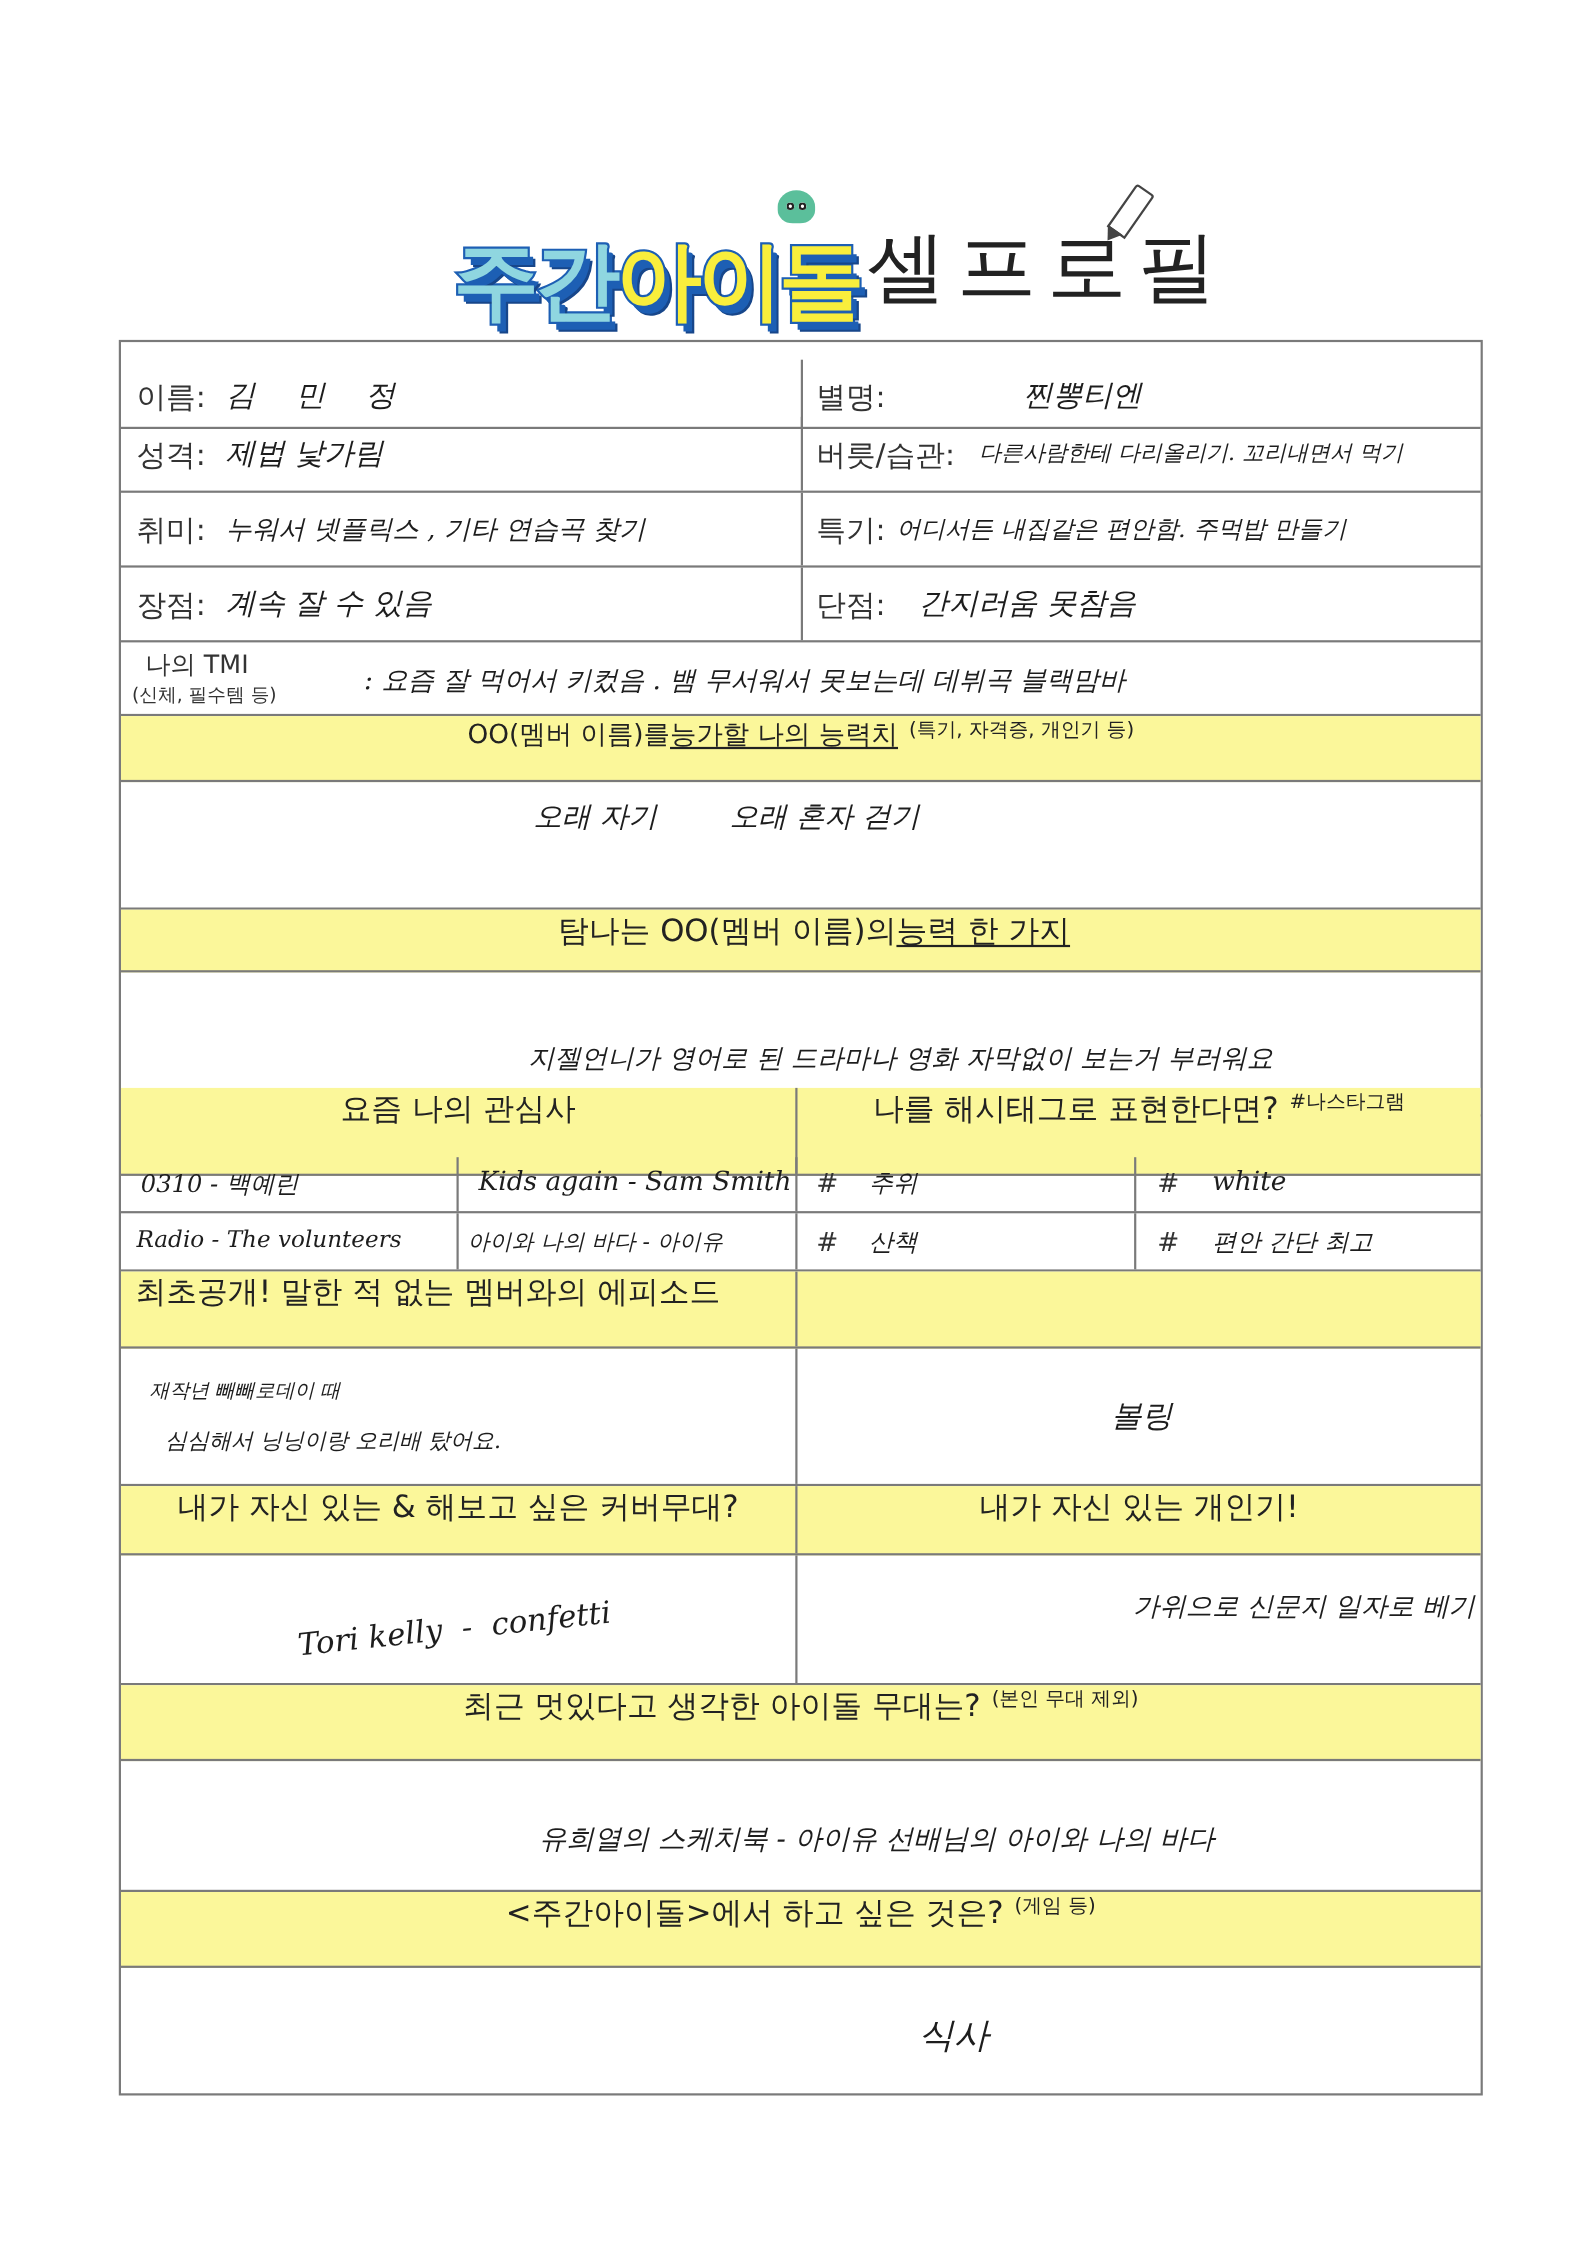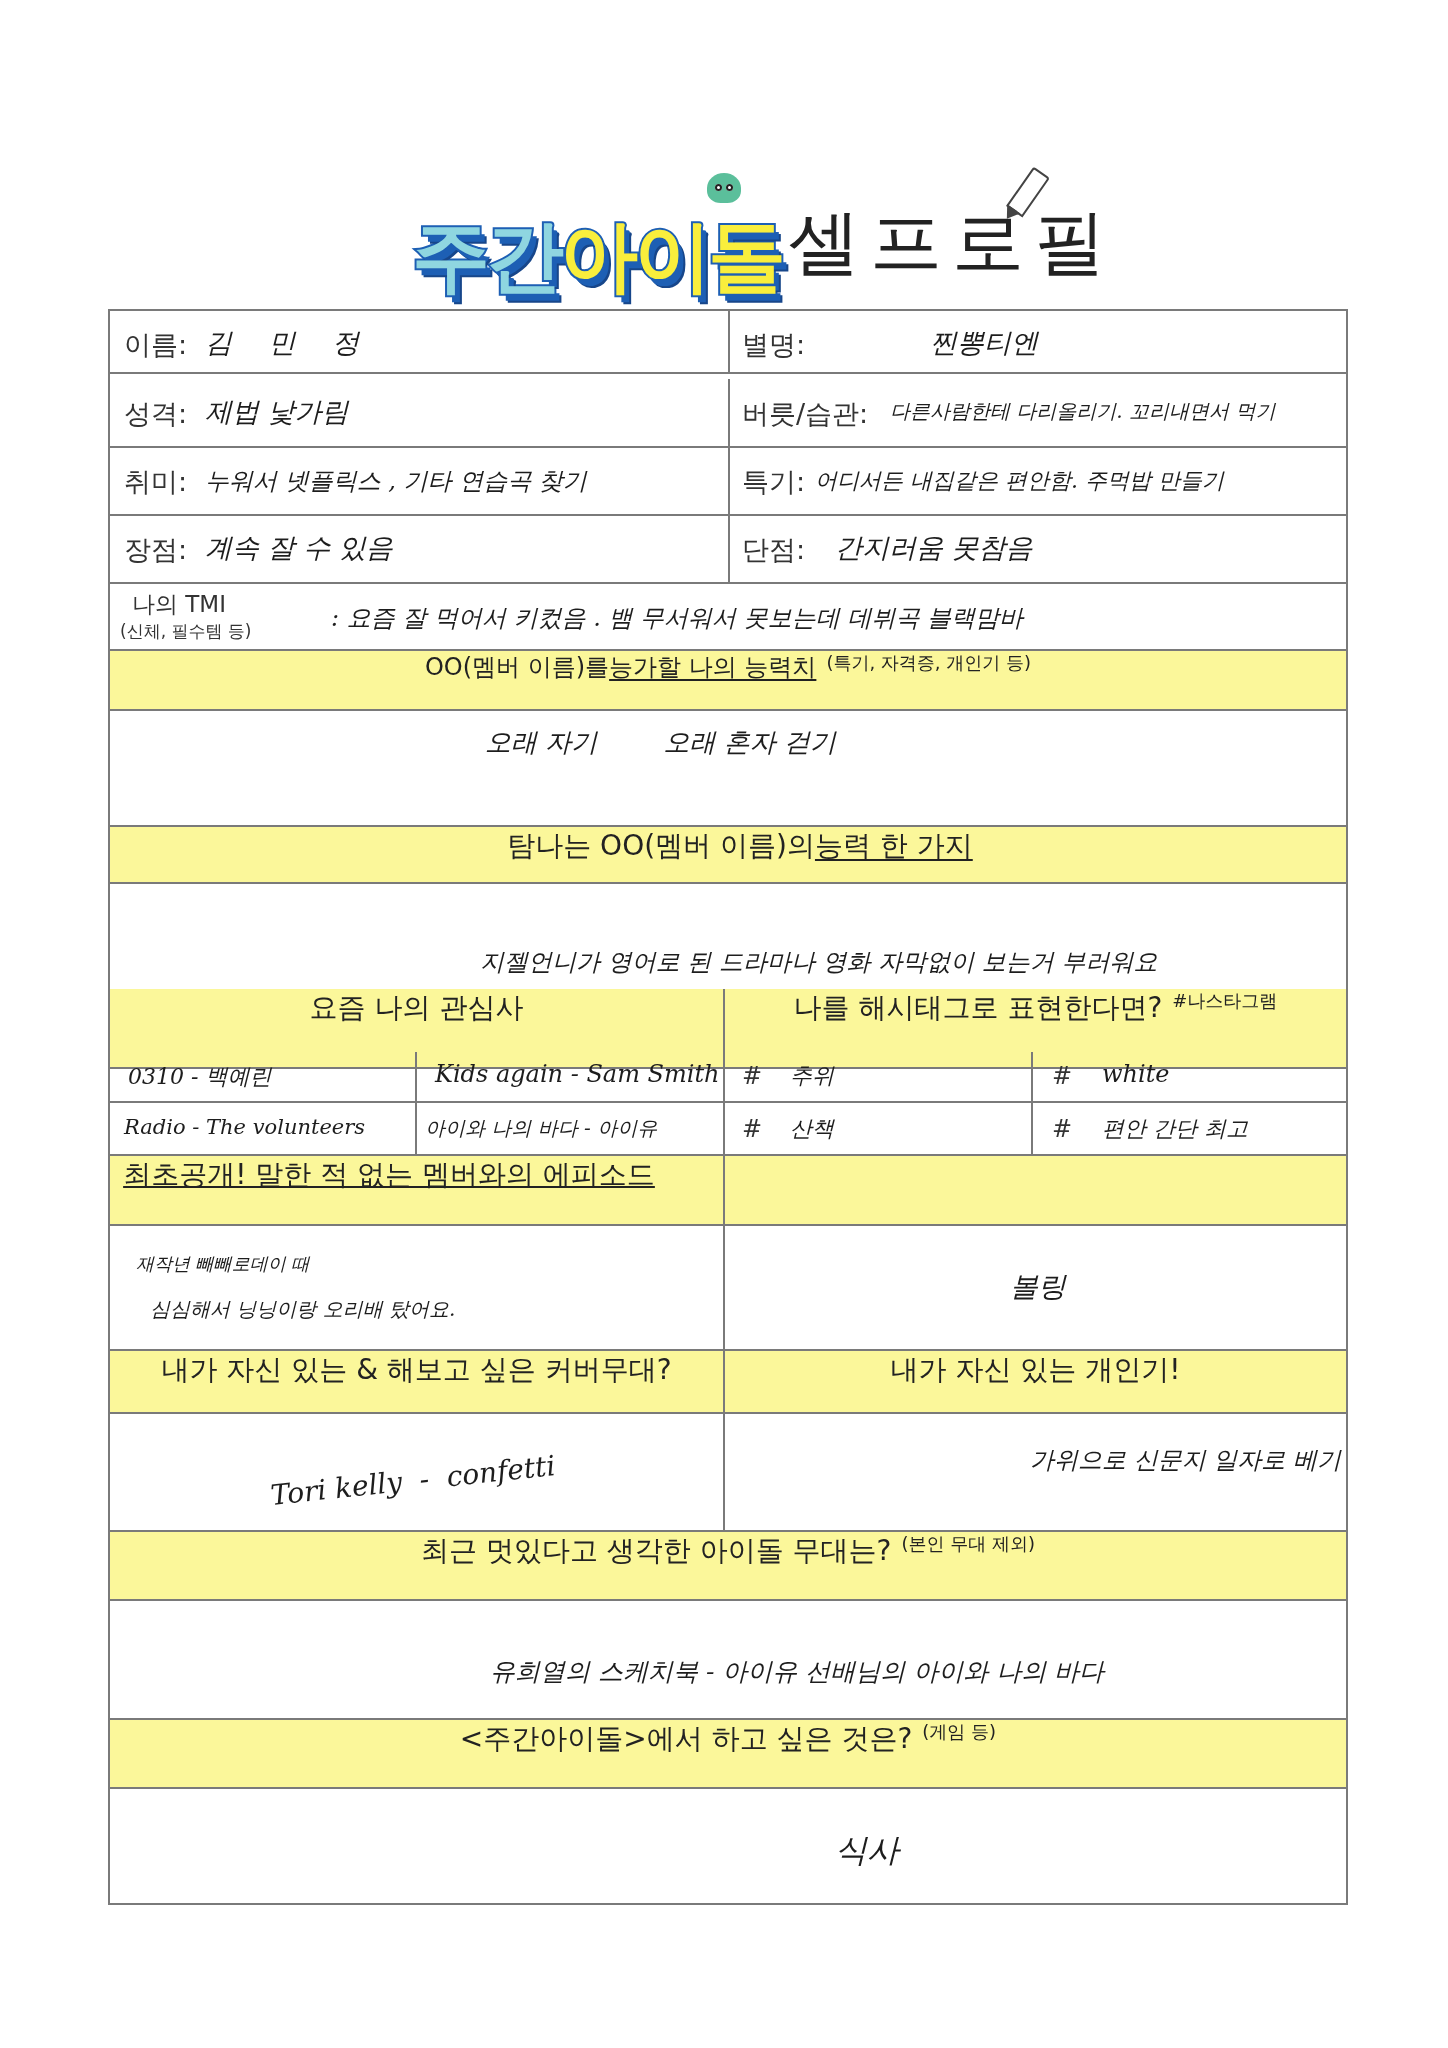--- a/index.html
+++ b/index.html
@@ -40,21 +40,21 @@
 <div class="logo">
   <span class="logo-word logo-a">주간</span>
   <span class="logo-word logo-b">아이돌</span>
   <span class="logo-mascot"></span>
 </div>
 <div class="selfprofile">셀프로필</div>
 <div class="pencil"></div>
 
 <div class="table">
 
-  <div class="row" style="top:0;height:63px;">
+  <div class="row" style="top:16px;height:63px;">
     <div class="vline" style="left:618px;"></div>
     <span class="lbl" style="left:14px;top:16px;">이름:</span>
     <span class="val hand" style="left:95px;top:14px;letter-spacing:14px;">김 민 정</span>
     <span class="lbl" style="left:632px;top:16px;">별명:</span>
     <span class="val hand" style="left:820px;top:14px;">찐뽕티엔</span>
   </div>
 
   <div class="row" style="top:137px;height:68px;">
     <div class="vline" style="left:618px;"></div>
     <span class="lbl" style="left:14px;top:16px;">취미:</span>
@@ -136,21 +136,21 @@
     <span class="val hand" style="left:14px;top:12px;font-size:21px;">Radio - The volunteers</span>
     <span class="val hand" style="left:315px;top:12px;font-size:20px;">아이와 나의 바다 - 아이유</span>
     <span class="hash" style="left:632px;top:12px;">#</span>
     <span class="val hand" style="left:680px;top:11px;font-size:22px;">산책</span>
     <span class="hash" style="left:942px;top:12px;">#</span>
     <span class="val hand" style="left:992px;top:11px;font-size:22px;">편안 간단 최고</span>
   </div>
 
   <div class="row yellow" style="top:845px;height:70px;">
     <div class="vline" style="left:613px;"></div>
-    <div class="hdr" style="left:0;width:558px;text-decoration:underline;">최초공개! 말한 적 없는 멤버와의 에피소드</div>
+    <div class="hdr" style="left:0;width:558px;">최초공개! 말한 적 없는 멤버와의 에피소드</div>
   </div>
 
   <div class="row" style="top:915px;height:125px;">
     <div class="vline" style="left:613px;"></div>
     <span class="val hand" style="left:26px;top:26px;font-size:18px;">재작년 빼빼로데이 때</span>
     <span class="val hand" style="left:40px;top:70px;font-size:20px;">심심해서 닝닝이랑 오리배 탔어요.</span>
     <span class="val hand" style="left:900px;top:42px;font-size:28px;">볼링</span>
   </div>
 
   <div class="row yellow" style="top:1040px;height:63px;">

